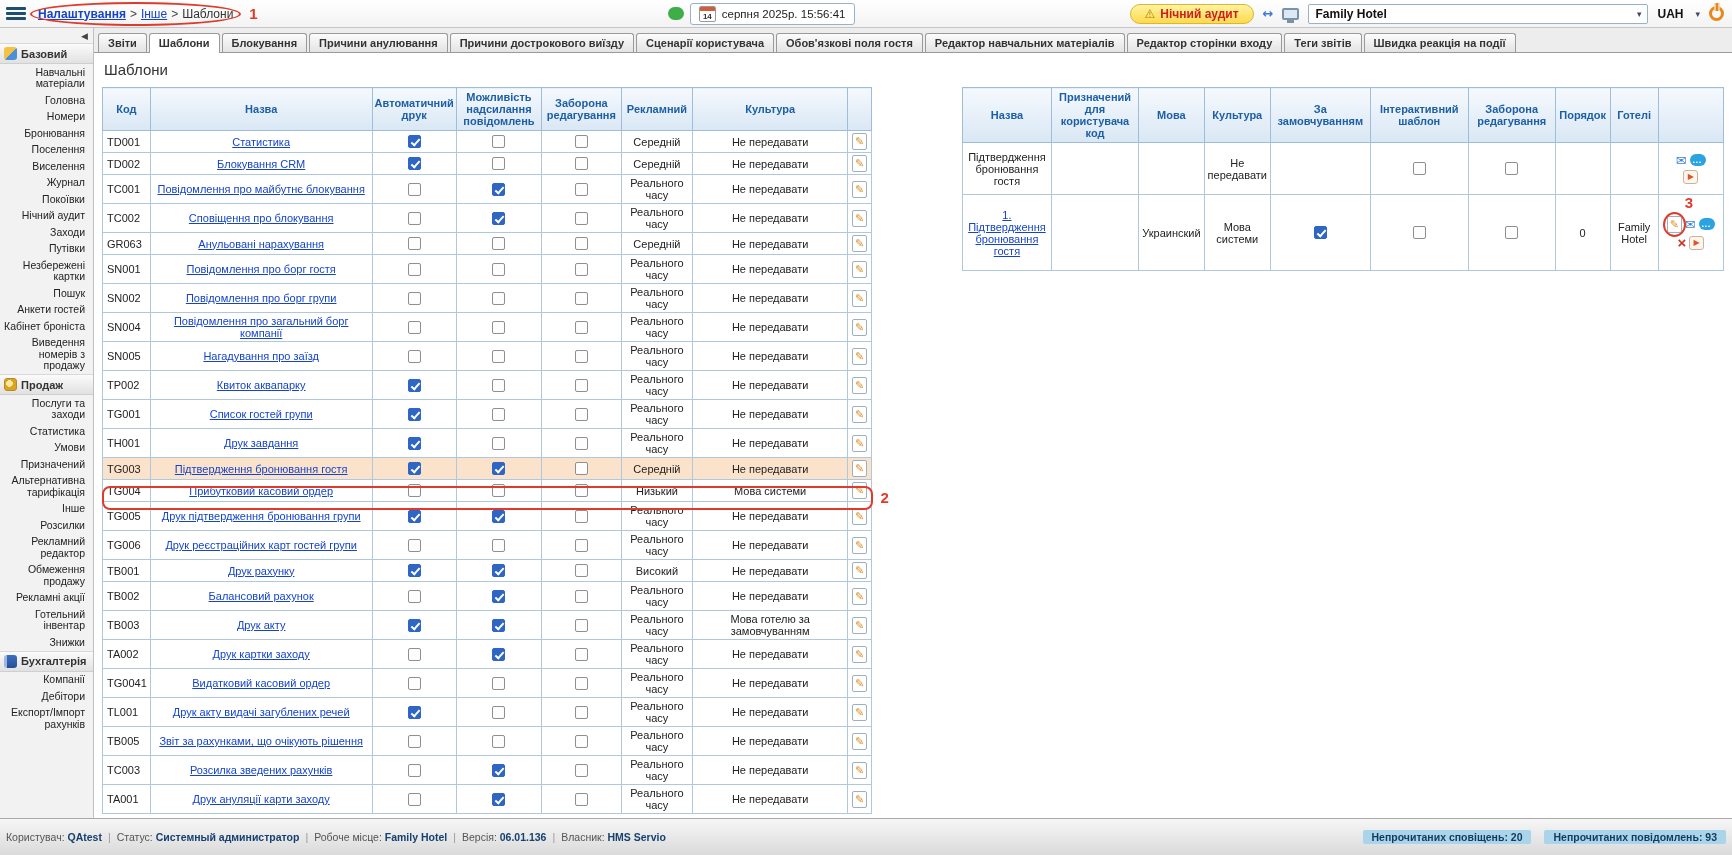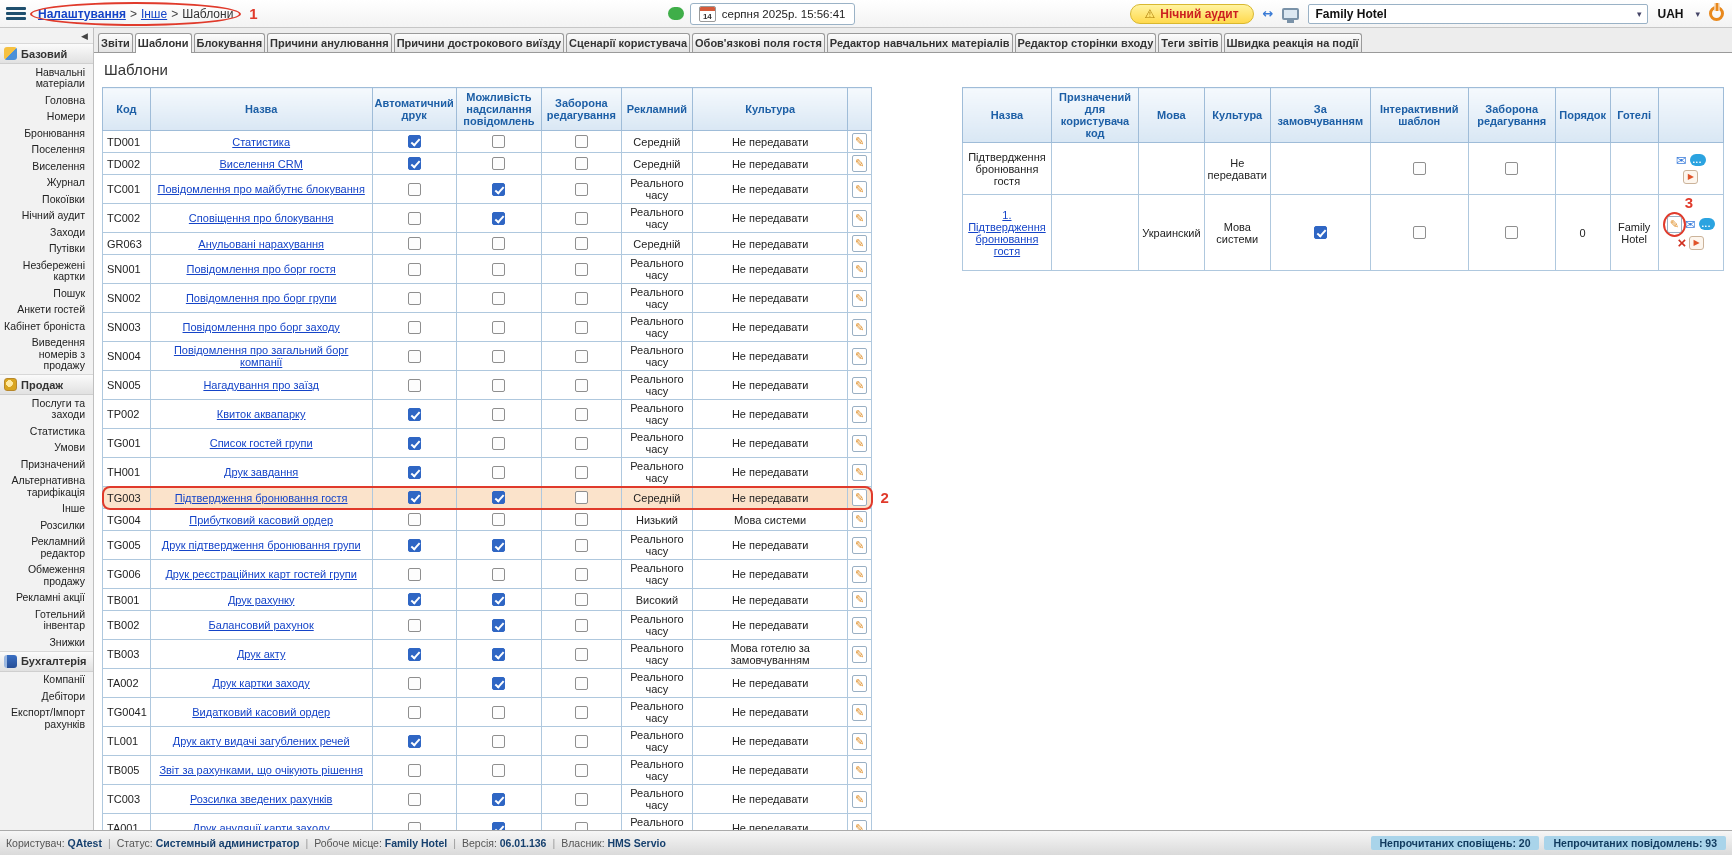--- a/index.html
+++ b/index.html
@@ -49,21 +49,21 @@
     border-top:1px solid #d8d8d8; border-bottom:1px solid #cfcfcf; font-weight:bold; color:#333; font-size:11px; cursor:pointer; }
   .sec-icon { width:13px; height:13px; border-radius:3px; display:inline-block; flex:0 0 13px; }
   .sec-icon.s0 { background:linear-gradient(135deg,#f5c142 50%,#4a90d9 50%); }
   .sec-icon.s1 { background:radial-gradient(circle at 40% 40%, #ffe9a0 35%, #d9a520 36%); border:1px solid #b8882a; }
   .sec-icon.s2 { background:linear-gradient(#3a6fc4,#274f96); border-left:3px solid #9cb8e0; }
   .side-item { text-align:right; padding:2.5px 8px 2.5px 4px; color:#222; cursor:pointer; line-height:11.5px; }
 
   .content { flex:1; min-width:0; display:flex; flex-direction:column; background:#fff; }
   .tabbar { display:flex; align-items:flex-end; background:#ededed; border-bottom:1px solid #9a9a9a; padding:3px 3px 0 4px; gap:2px; height:25px; flex:0 0 auto; }
   .tab { background:linear-gradient(#fcfcfc,#e3e3e3); border:1px solid #9a9a9a; border-bottom:none; border-radius:3px 3px 0 0;
-    padding:3px 2px; font-size:11px; font-weight:bold; color:#333; cursor:pointer; white-space:nowrap; }
+    padding:3px 9px; font-size:11px; font-weight:bold; color:#333; cursor:pointer; white-space:nowrap; }
   .tab.active { background:#fff; position:relative; top:1px; padding-bottom:4px; }
   .main { flex:1; overflow:hidden; padding:4px 8px; }
   .page-title { font-size:15px; color:#333; margin:4px 0 9px 2px; }
   .tables-row { display:flex; gap:90px; align-items:flex-start; }
 
   
   .grid { border-collapse:collapse; table-layout:fixed; font-size:11px; }
   .grid th { background:linear-gradient(#f5f9fd,#d9e7f4); border:1px solid #9fbcd8; color:#1d5fa6; font-weight:bold;
     padding:3px 2px; text-align:center; vertical-align:middle; line-height:12px; }
   .grid td { border:1px solid #afc8de; padding:2px 3px; vertical-align:middle; line-height:12px; color:#222; text-align:center; }
@@ -87,24 +87,24 @@
   .chat-icon::before { content:""; position:absolute; bottom:-3px; left:3px; border:3px solid transparent; border-top-color:#2ba3e0; }
   .chat-icon::after { content:"•••"; color:#fff; font-size:6px; position:absolute; top:2px; left:3px; letter-spacing:1px; }
   .play-icon { display:inline-block; width:15px; height:14px; background:#fdf6ee; border:1px solid #cbb39a; border-radius:3px;
     color:#e0542a; font-size:8px; text-align:center; line-height:12px; cursor:pointer; font-family:"DejaVu Sans", sans-serif; }
   .del-icon { color:#d03020; font-weight:bold; font-size:15px; line-height:13px; cursor:pointer; }
   .actions { display:flex; flex-wrap:wrap; gap:3px; justify-content:center; align-items:center; width:56px; margin:0 auto; }
   .detail-grid tbody tr:nth-child(1) .actions { width:40px; }
 
   
   .statusbar { height:17px; flex:0 0 17px; background:linear-gradient(#f6f6f6,#dadada); border-top:1px solid #aaa;
-    display:flex; align-items:center; padding:12px 6px; font-size:10.5px; color:#555; gap:6px; }
+    display:flex; align-items:center; padding:18px 6px; font-size:10.5px; color:#555; gap:6px; }
   .sb-value { color:#16406e; }
   .sb-sep { color:#999; }
-  .chips { margin-left:auto; display:flex; gap:5px; }
+  .chips { margin-left:auto; display:flex; gap:13px; }
   .chip { background:#a9d4ea; border-radius:2px; padding:1px 9px; font-weight:bold; color:#103a5e; font-size:10.5px; cursor:pointer; }
 
   
   .ann-shape { position:absolute; border:2px solid #e03a2b; pointer-events:none; z-index:60; }
   .ann-label { position:absolute; color:#e03a2b; font-size:15px; font-weight:bold; z-index:60; pointer-events:none; }
 </style>
 </head>
 <body>
 
 <div class="app">
@@ -248,21 +248,21 @@
                   <td class="c-name"><a>Статистика</a></td>
                   <td><span class="cb checked"></span></td>
                   <td><span class="cb"></span></td>
                   <td><span class="cb"></span></td>
                   <td>Середній</td>
                   <td>Не передавати</td>
                   <td><span class="edit-icon"></span></td>
                 </tr>
                 <tr>
                   <td class="c-code">TD002</td>
-                  <td class="c-name"><a>Виселення CRM</a></td>
+                  <td class="c-name"><a>Блокування CRM</a></td>
                   <td><span class="cb checked"></span></td>
                   <td><span class="cb"></span></td>
                   <td><span class="cb"></span></td>
                   <td>Середній</td>
                   <td>Не передавати</td>
                   <td><span class="edit-icon"></span></td>
                 </tr>
                 <tr>
                   <td class="c-code">TC001</td>
                   <td class="c-name"><a>Повідомлення про майбутнє блокування</a></td>
@@ -299,30 +299,20 @@
                   <td><span class="cb"></span></td>
                   <td><span class="cb"></span></td>
                   <td><span class="cb"></span></td>
                   <td>Реального часу</td>
                   <td>Не передавати</td>
                   <td><span class="edit-icon"></span></td>
                 </tr>
                 <tr>
                   <td class="c-code">SN002</td>
                   <td class="c-name"><a>Повідомлення про борг групи</a></td>
-                  <td><span class="cb"></span></td>
-                  <td><span class="cb"></span></td>
-                  <td><span class="cb"></span></td>
-                  <td>Реального часу</td>
-                  <td>Не передавати</td>
-                  <td><span class="edit-icon"></span></td>
-                </tr>
-                <tr>
-                  <td class="c-code">SN003</td>
-                  <td class="c-name"><a>Повідомлення про борг заходу</a></td>
                   <td><span class="cb"></span></td>
                   <td><span class="cb"></span></td>
                   <td><span class="cb"></span></td>
                   <td>Реального часу</td>
                   <td>Не передавати</td>
                   <td><span class="edit-icon"></span></td>
                 </tr>
                 <tr>
                   <td class="c-code">SN004</td>
                   <td class="c-name"><a>Повідомлення про загальний борг компанії</a></td>

